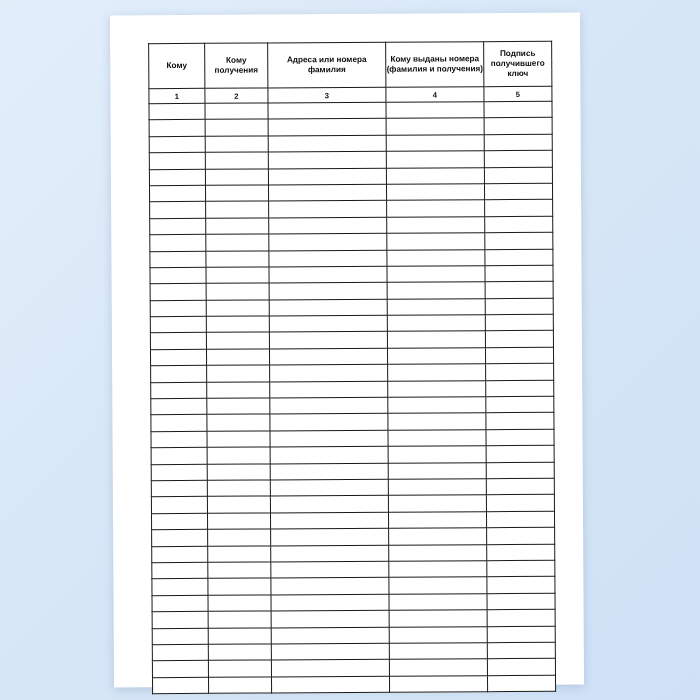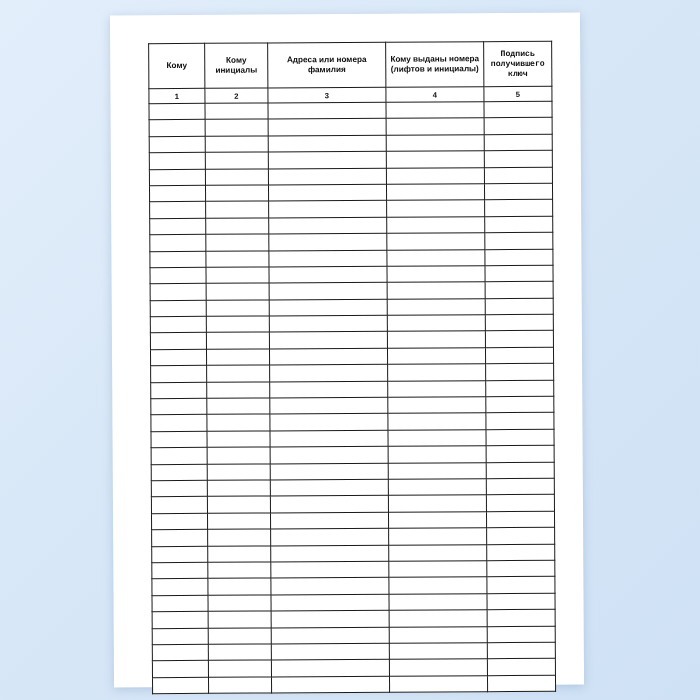--- a/index.html
+++ b/index.html
@@ -70,21 +70,21 @@
     text-align: center;
     vertical-align: middle;
   }
   .data-row td {
     height: 15.4px;
   }
   .col1 { width: 55px; }
   .col2 { width: 62px; }
   .col3 { width: 117px; }
   .col4 { width: 97px; }
-  .col5 { width: 67px; font-family: Liberation Mono, monospace; }
+  .col5 { width: 67px; }
 
   .watermark {
     position: absolute;
     left: 0;
     right: 0;
     top: 543px;
     text-align: center;
     font-size: 7px;
     letter-spacing: 0.6px;
     color: #b9c7da;
@@ -100,29 +100,29 @@
     <div id="sheet-inner">
       <table class="register">
         <thead>
           <tr class="hdr-row">
             <th class="col1">
               <span>Кому</span>
               <span class="l2"></span>
             </th>
             <th class="col2">
               <span>Кому</span>
-              <span class="l2">инициалы</span>
+              <span class="l2">получения</span>
             </th>
             <th class="col3">
               <span>Адреса или номера фамилия</span>
               <span class="l2"></span>
             </th>
             <th class="col4">
               <span>Кому выданы номера</span>
-              <span class="l2">(лифтов и инициалы)</span>
+              <span class="l2">(фамилия и получения)</span>
             </th>
             <th class="col5">
               <span>Подпись</span>
               <span class="l2">получившего ключ</span>
             </th>
           </tr>
           <tr class="num-row">
             <td>1</td>
             <td>2</td>
             <td>3</td>

